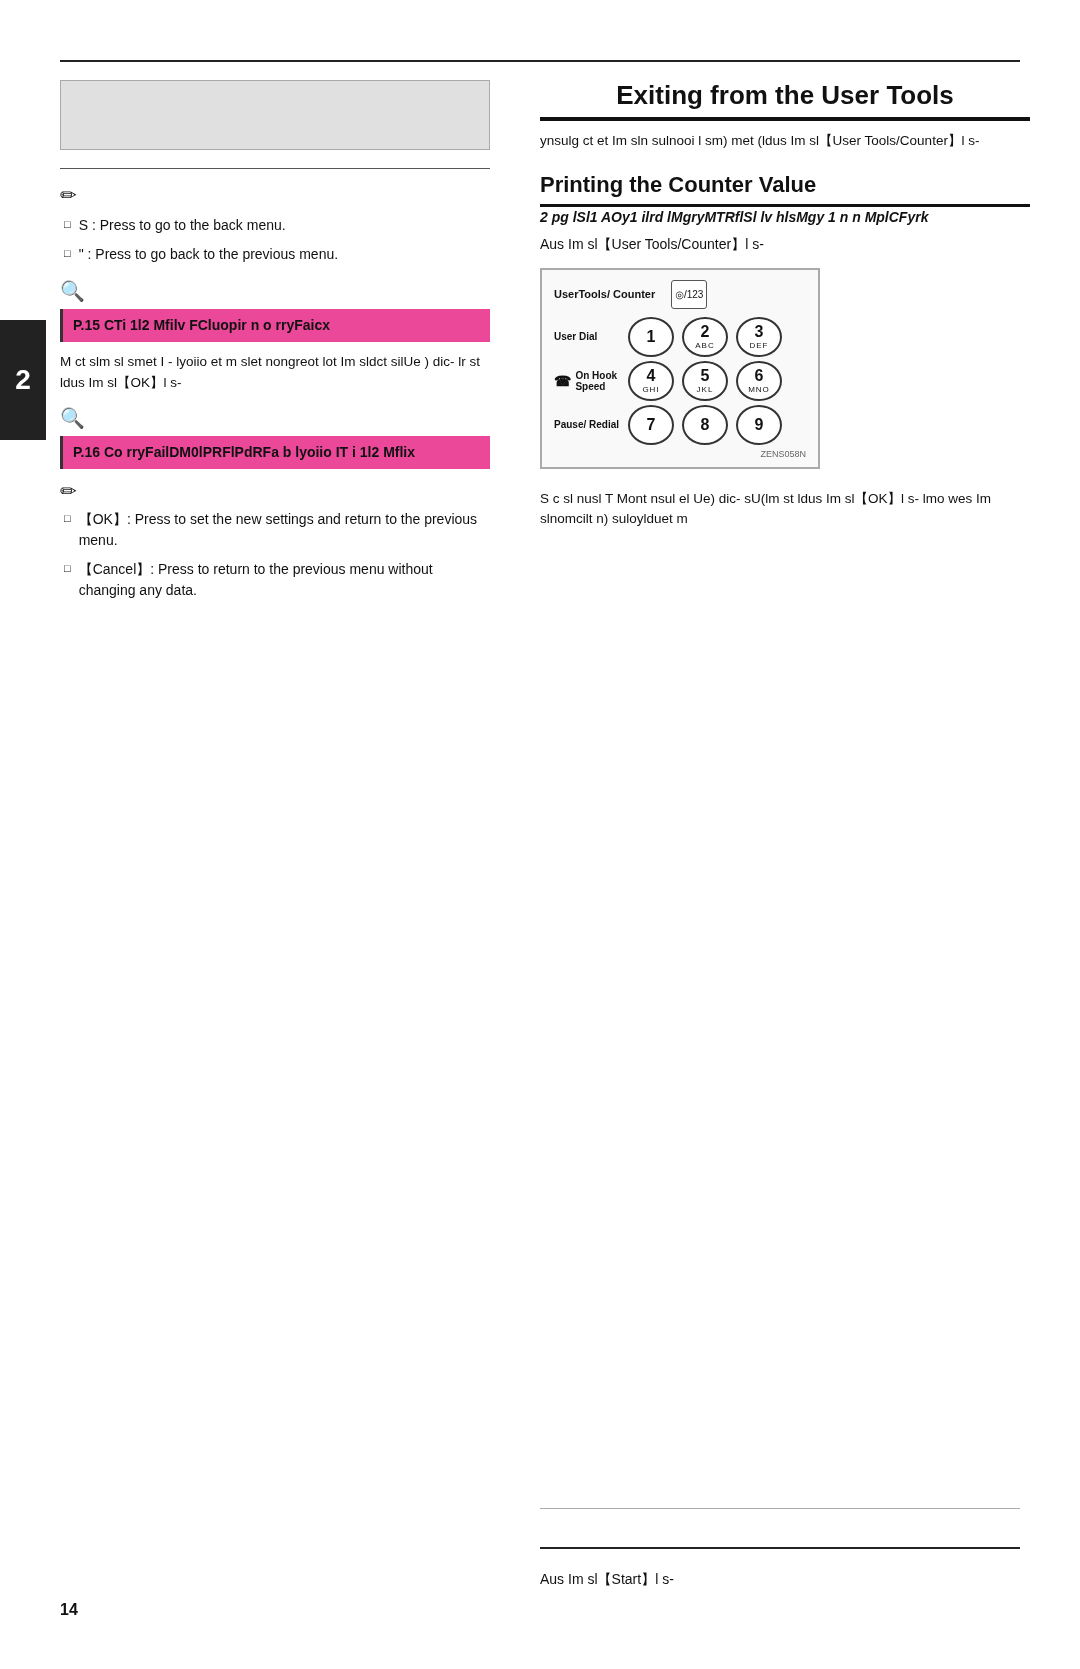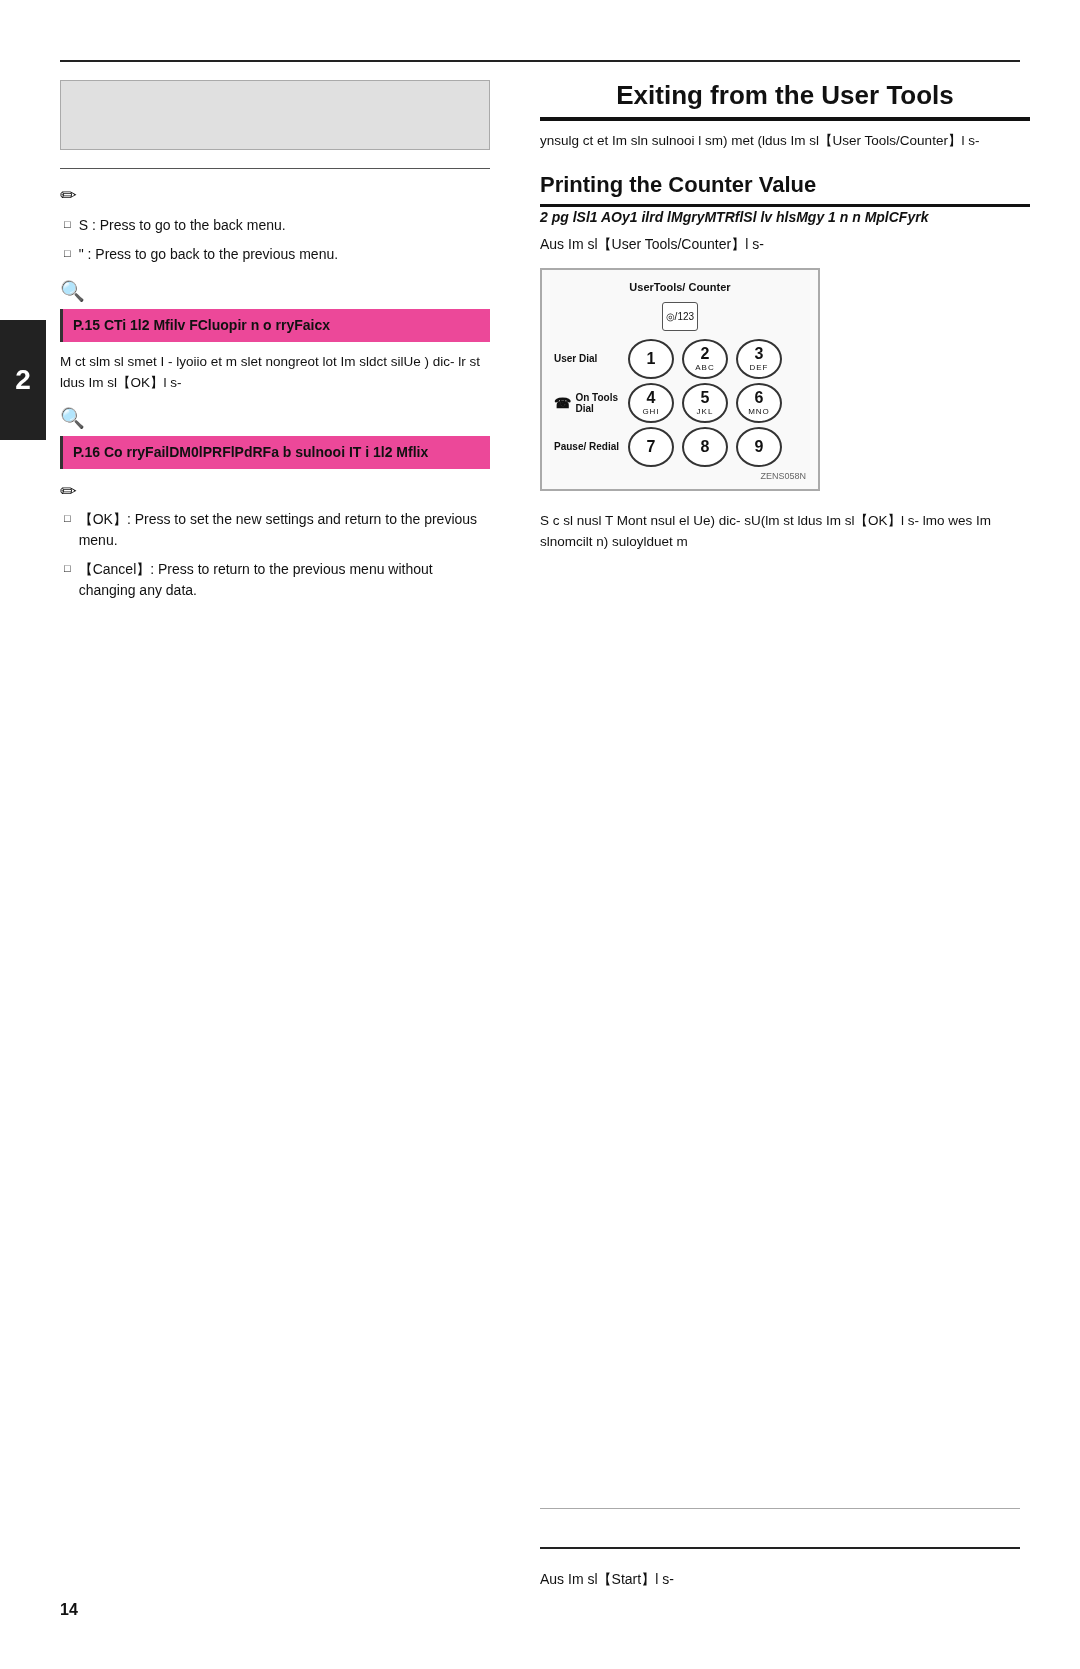--- a/index.html
+++ b/index.html
@@ -180,22 +180,21 @@
       background: #f9f9f9;
       padding: 10px 12px 8px 12px;
       display: inline-block;
       width: 280px;
     }
 
     .keypad-top-row {
       display: flex;
       align-items: center;
       margin-bottom: 8px;
-      gap: 8px;
-      flex-direction: column;
+      gap: 16px;
     }
 
     .keypad-label-main {
       font-size: 11px;
       font-weight: bold;
       line-height: 1.3;
     }
 
     .keypad-symbol {
       width: 36px;
@@ -329,21 +328,21 @@
 
   <div class="ref-box">
     <div class="ref-text">P.15  CTi 1l2 Mfilv  FCluopir n o rryFaicx</div>
   </div>
 
   <div class="body-text">M ct slm sl smet  I - lyoiio et m slet nongreot lot Im sldct silUe ) dic- lr  st ldus  Im sl【OK】l s-</div>
 
   <span class="search-icon-block2">🔍</span>
 
   <div class="ref-box">
-    <div class="ref-text">P.16  Co rryFailDM0lPRFlPdRFa b sulnooi IT i 1l2 Mflix</div>
+    <div class="ref-text">P.16  Co rryFailDM0lPRFlPdRFa b lyoiio IT i 1l2 Mflix</div>
   </div>
 
   <span class="note-icon2">✏</span>
 
   <div class="bullet-item">
     <span class="bullet-icon">□</span>
     <span class="bullet-text">【OK】: Press to set the new settings and return to the previous menu.</span>
   </div>
   <div class="bullet-item">
     <span class="bullet-icon">□</span>
@@ -381,21 +380,21 @@
         <span>2</span>
         <span class="key-sub">ABC</span>
       </div>
       <div class="key-btn">
         <span>3</span>
         <span class="key-sub">DEF</span>
       </div>
 
       <div class="keypad-row2-side">
         <span class="hook-icon">☎</span>
-        <span>On Tools Dial</span>
+        <span>On Hook Speed</span>
       </div>
       <div class="key-btn">
         <span>4</span>
         <span class="key-sub">GHI</span>
       </div>
       <div class="key-btn">
         <span>5</span>
         <span class="key-sub">JKL</span>
       </div>
       <div class="key-btn">

